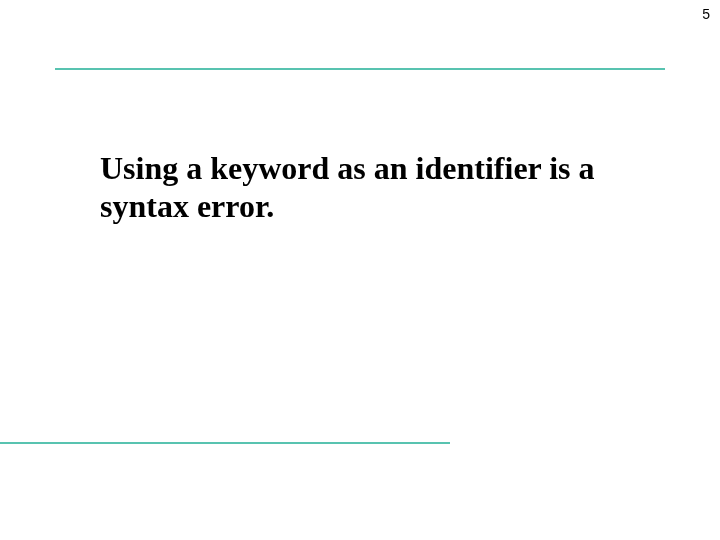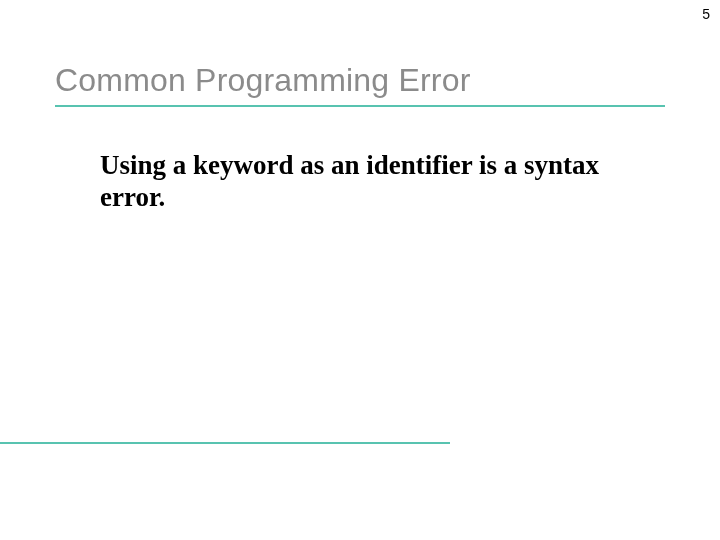--- a/index.html
+++ b/index.html
@@ -44,21 +44,21 @@
     width: 100%;
   }
   .body-block {
     position: absolute;
     left: 100px;
     top: 150px;
     width: 540px;
   }
   .body-text {
     font-family: "Times New Roman", Times, serif;
-    font-size: 27px;
+    font-size: 32px;
     font-weight: bold;
     color: #000;
     line-height: 1.18;
   }
   .footer-rule {
     position: absolute;
     left: 0;
     bottom: 88px;
     width: 450px;
     border: none;
@@ -66,21 +66,20 @@
   }
 </style>
 </head>
 <body>
 
 <div class="slide">
 
   <div class="page-number">5</div>
 
   <div class="title-block">
-    <div class="title-text">Common Programming Error</div>
     <hr class="title-rule">
   </div>
 
   <div class="body-block">
     <div class="body-text">Using a keyword as an identifier is a syntax error.</div>
   </div>
 
   <hr class="footer-rule">
 
 </div>

